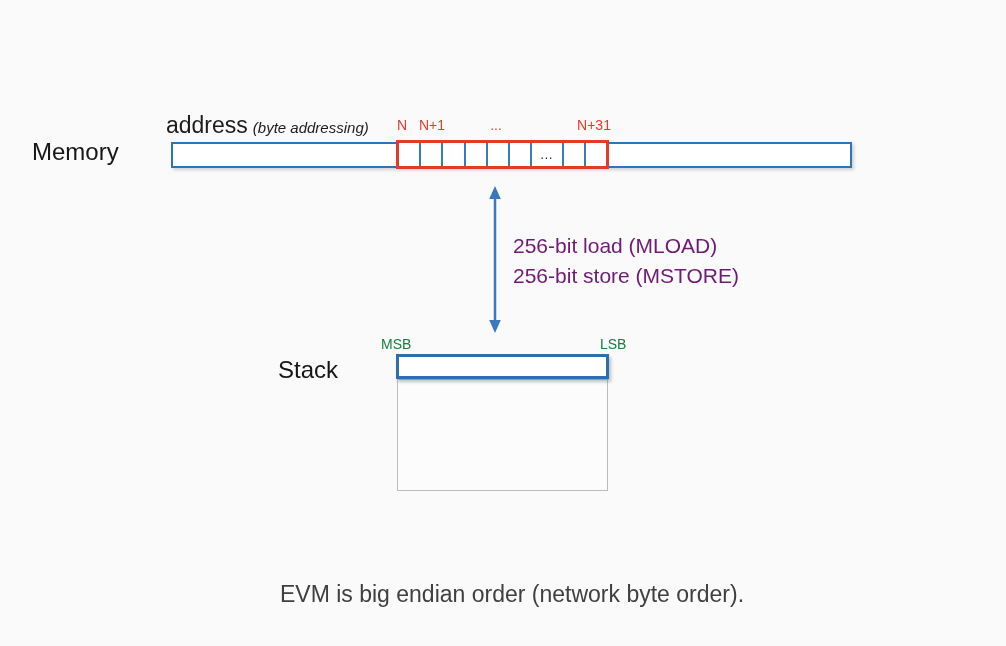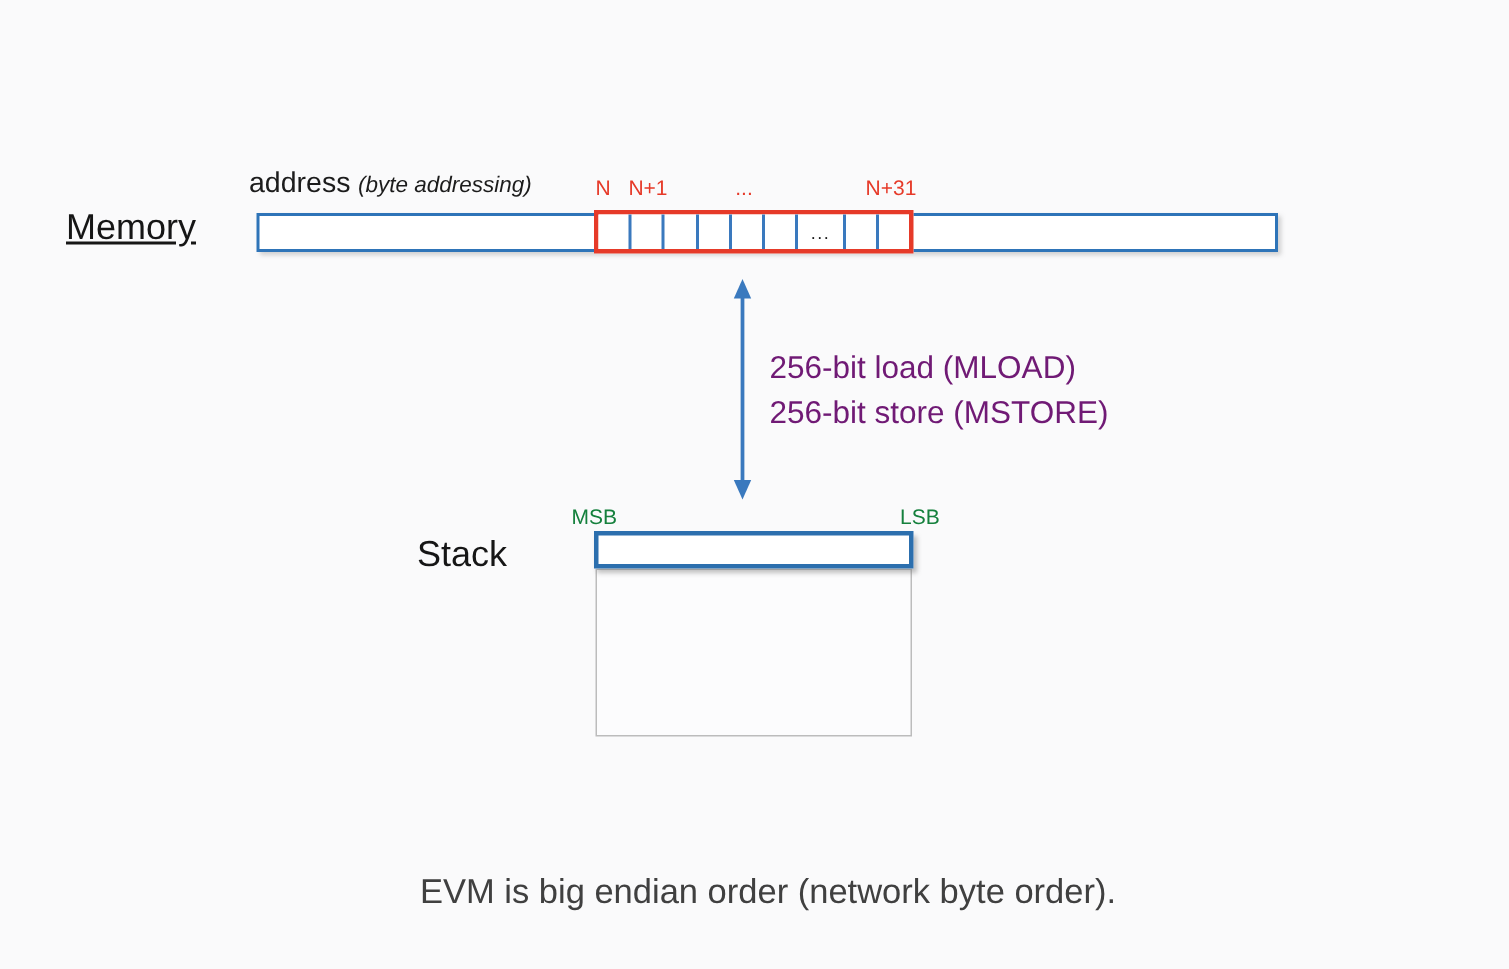--- a/index.html
+++ b/index.html
@@ -6,21 +6,21 @@
   body{font-family:"Liberation Sans", sans-serif;}
   .canvas{
     position:relative;
     width:1006px;height:646px;
     background:#fafafb;
     overflow:hidden;
   }
   .abs{position:absolute;}
   .big-label{font-size:24px;color:#161616;white-space:nowrap;line-height:1.1;}
   .address-label{left:166px;top:112px;display:flex;align-items:baseline;gap:5px;color:#1c1c1c;}
-  .address-main{font-size:19px;}
+  .address-main{font-size:23px;}
   .address-note{font-size:15px;font-style:italic;}
   .memory-bar{
     left:171px;top:142px;width:681px;height:26px;
     background:#ffffff;
     border:2px solid #2e74b8;
     box-sizing:border-box;
     box-shadow:2px 2px 3px rgba(130,130,130,0.35);
   }
   .red-box{
     left:396px;top:140px;width:213px;height:29px;
@@ -70,21 +70,21 @@
     left:512px;top:581px;
     transform:translateX(-50%);
     font-size:23px;color:#404040;white-space:nowrap;
   }
 </style>
 </head>
 <body>
 
 <div class="canvas">
 
-  <div class="abs big-label" style="left:44px;top:139px;text-decoration:underline;">Memory</div>
+  <div class="abs big-label" style="left:32px;top:139px;">Memory</div>
 
   <div class="abs address-label">
     <span class="address-main">address</span>
     <span class="address-note">(byte addressing)</span>
   </div>
 
   <div class="abs memory-bar"></div>
 
   <div class="abs red-box">
     <div class="byte-cell"></div>

